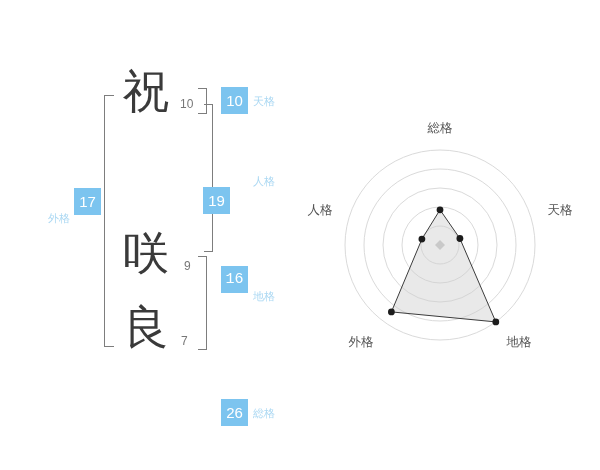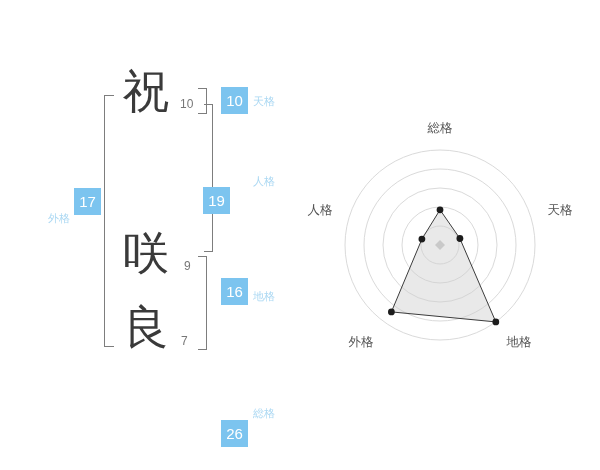--- a/index.html
+++ b/index.html
@@ -28,22 +28,22 @@
   .s1{left:180px;top:97px;}
   .s2{left:184px;top:259px;}
   .s3{left:181px;top:334px;}
   
   .badge{
     position:absolute;width:27px;height:27px;background:#7cc4ef;color:#ffffff;
     font-size:15px;line-height:27px;text-align:center;
   }
   .tenkaku-badge{left:221px;top:87px;}
   .jinkaku-badge{left:203px;top:167px;margin-top:20px;}
-  .chikaku-badge{left:221px;top:278px;}
-  .soukaku-badge{left:221px;top:420px;}
+  .chikaku-badge{left:221px;top:266px;font-family:Liberation Mono, monospace;}
+  .soukaku-badge{left:221px;top:399px;}
   .gaikaku-badge{left:74px;top:188px;}
   .kaku-label{position:absolute;font-size:11px;color:#abd8f3;}
   .tenkaku-label{left:253px;top:94px;}
   .jinkaku-label{left:253px;top:174px;}
   .chikaku-label{left:253px;top:289px;}
   .soukaku-label{left:253px;top:406px;}
   .gaikaku-label{left:36px;top:211px;width:34px;text-align:right;}
   
   #radar-svg{position:absolute;left:300px;top:112px;}
   .ring{fill:#ffffff;stroke:#dadada;stroke-width:1;}

